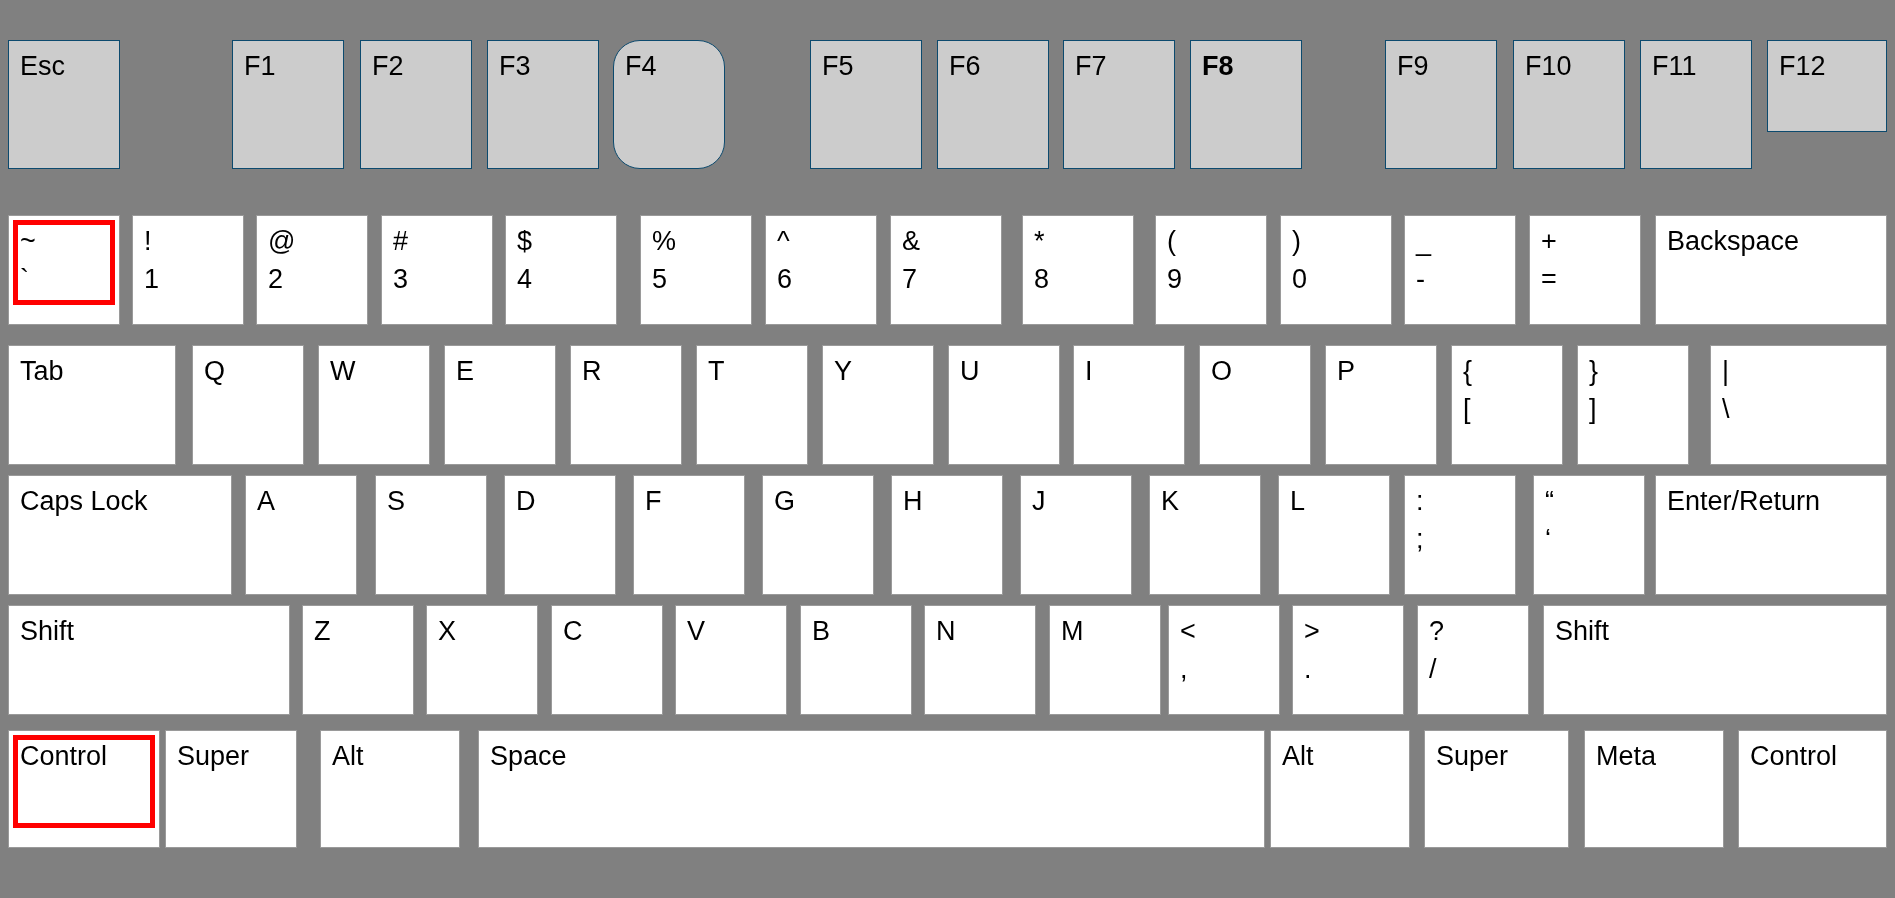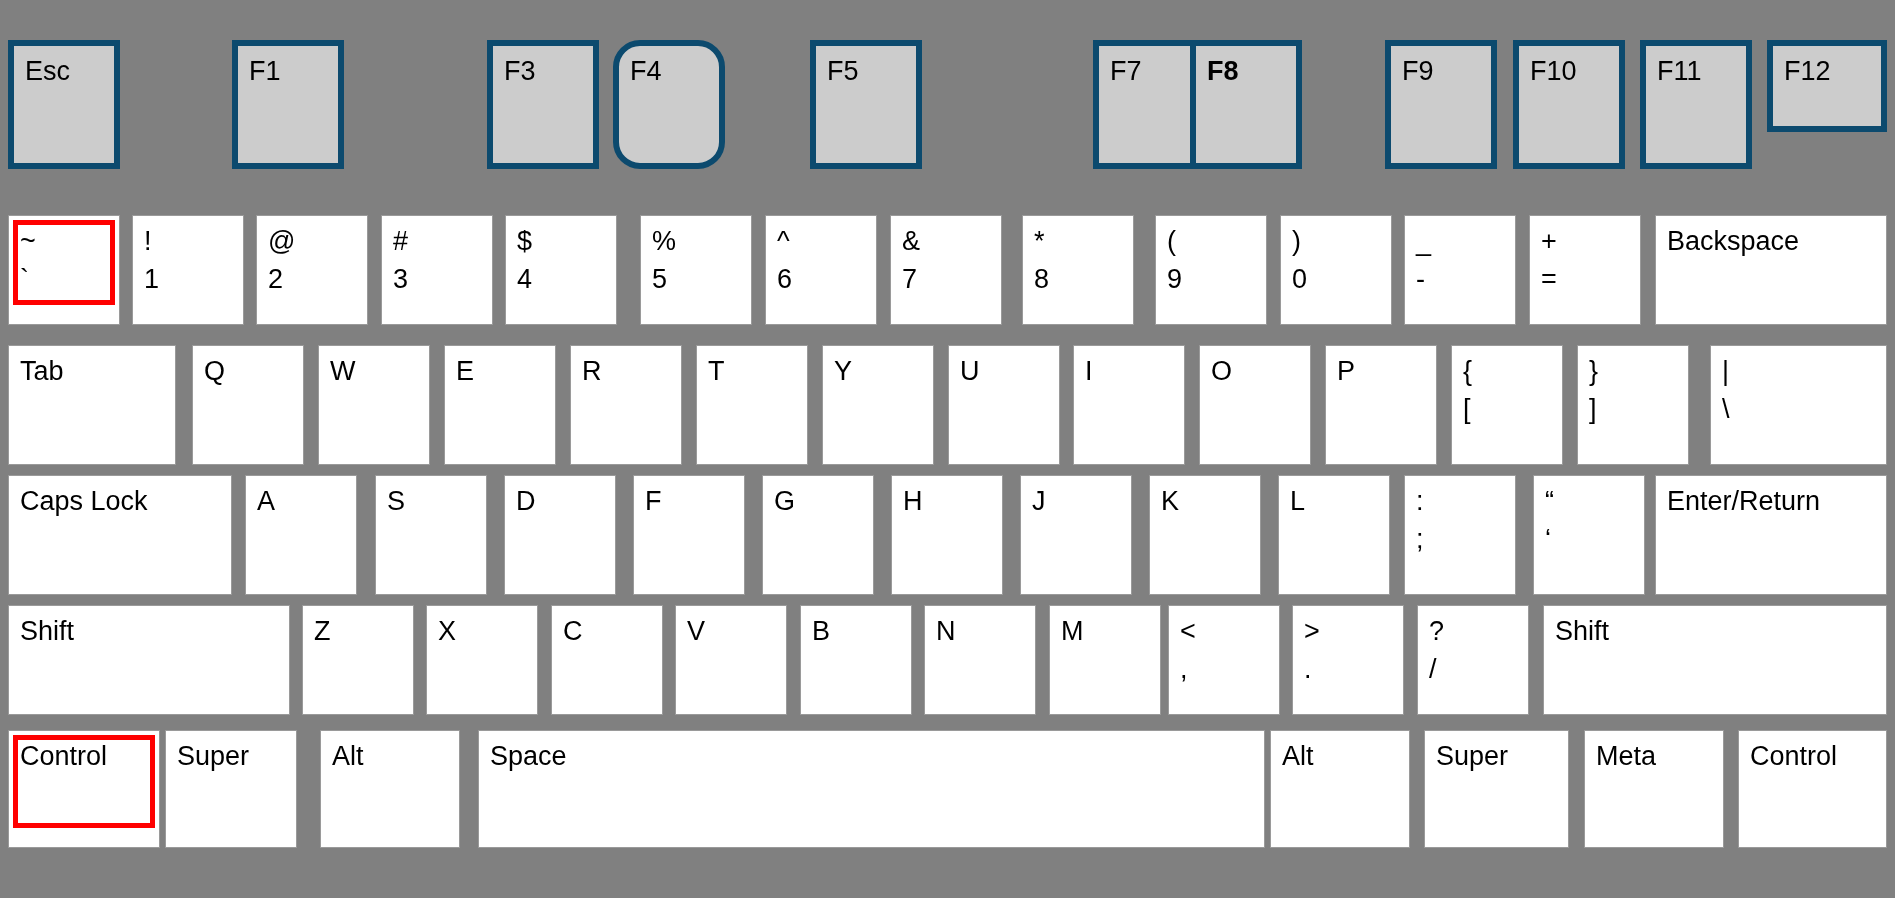--- a/index.html
+++ b/index.html
@@ -25,21 +25,21 @@
     background: #ffffff;
     border: 1px solid #9a9a9a;
     color: #000000;
     font-family: "Liberation Sans", sans-serif;
     font-size: 27px;
     line-height: 1;
     overflow: hidden;
   }
   .key.fn {
     background: #cccccc;
-    border: 6px solid #0c4a6e;
+    border: 1px solid #0c4a6e;
   }
   .key .legend {
     position: absolute;
     left: 11px;
     top: 12px;
     white-space: pre;
     display: block;
   }
   .key .legend-top {
     position: absolute;
@@ -70,30 +70,36 @@
 </head>
 <body>
 
 <div id="keyboard" style="width: 1895px; height: 898px; background: rgb(128, 128, 128);">
     <div class="key fn" style="left: 8px; top: 40px; width: 112px; height: 129px;">
       <span class="legend">Esc</span>
     </div>
     <div class="key fn" style="left: 232px; top: 40px; width: 112px; height: 129px;">
       <span class="legend">F1</span>
     </div>
+    <div class="key fn" style="left: 360px; top: 40px; width: 112px; height: 129px;">
+      <span class="legend">F2</span>
+    </div>
     <div class="key fn" style="left: 487px; top: 40px; width: 112px; height: 129px;">
       <span class="legend">F3</span>
     </div>
     <div class="key fn" style="left: 613px; top: 40px; width: 112px; height: 129px; border-radius: 27px;">
       <span class="legend">F4</span>
     </div>
     <div class="key fn" style="left: 810px; top: 40px; width: 112px; height: 129px;">
       <span class="legend">F5</span>
     </div>
-    <div class="key fn" style="left: 1093px; top: 40px; width: 112px; height: 129px;">
+    <div class="key fn" style="left: 937px; top: 40px; width: 112px; height: 129px;">
+      <span class="legend">F6</span>
+    </div>
+    <div class="key fn" style="left: 1063px; top: 40px; width: 112px; height: 129px;">
       <span class="legend">F7</span>
     </div>
     <div class="key fn" style="left: 1190px; top: 40px; width: 112px; height: 129px; font-weight: bold;">
       <span class="legend">F8</span>
     </div>
     <div class="key fn" style="left: 1385px; top: 40px; width: 112px; height: 129px; padding-left: 24px;">
       <span class="legend">F9</span>
     </div>
     <div class="key fn" style="left: 1513px; top: 40px; width: 112px; height: 129px;">
       <span class="legend">F10</span>

